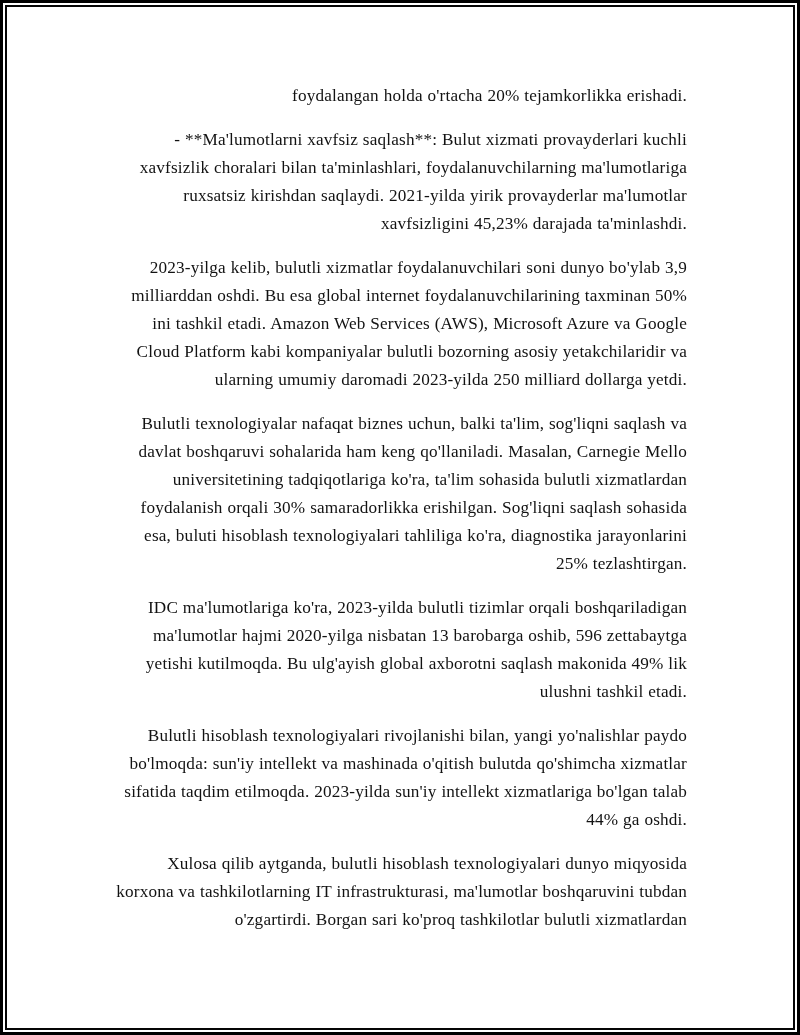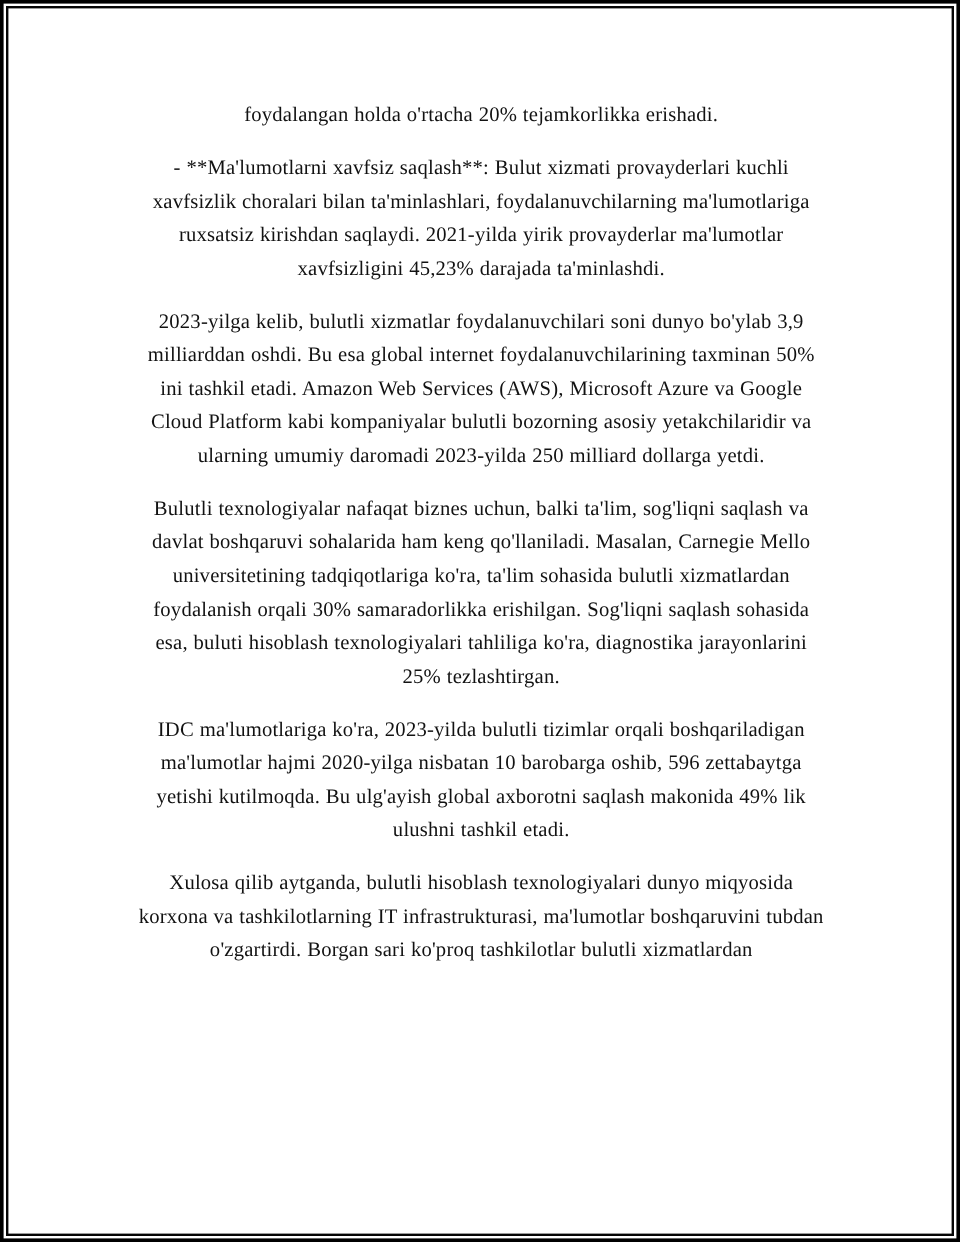--- a/index.html
+++ b/index.html
@@ -51,21 +51,21 @@
     left: 115px;
     top: 82px;
     width: 572px;
   }
 
   .para {
     margin: 0 0 16px 0;
     font-size: 17.2px;
     line-height: 28px;
     color: #121212;
-    text-align: center;
+    text-align: right;
     letter-spacing: 0.01em;
     word-spacing: 0.02em;
     -webkit-font-smoothing: antialiased;
   }
 
   .para:last-child {
     margin-bottom: 12px;
   }
 </style>
 </head>
@@ -74,17 +74,18 @@
 <div class="page">
 
   <div class="frame-outer"></div>
   <div class="frame-inner"></div>
 
   <div class="content">
     <p class="para">foydalangan holda o'rtacha 20% tejamkorlikka erishadi.</p>
     <p class="para">- **Ma'lumotlarni xavfsiz saqlash**: Bulut xizmati provayderlari kuchli xavfsizlik choralari bilan ta'minlashlari, foydalanuvchilarning ma'lumotlariga ruxsatsiz kirishdan saqlaydi. 2021-yilda yirik provayderlar ma'lumotlar xavfsizligini 45,23% darajada ta'minlashdi.</p>
     <p class="para">2023-yilga kelib, bulutli xizmatlar foydalanuvchilari soni dunyo bo'ylab 3,9 milliarddan oshdi. Bu esa global internet foydalanuvchilarining taxminan 50% ini tashkil etadi. Amazon Web Services (AWS), Microsoft Azure va Google Cloud Platform kabi kompaniyalar bulutli bozorning asosiy yetakchilaridir va ularning umumiy daromadi 2023-yilda 250 milliard dollarga yetdi.</p>
     <p class="para">Bulutli texnologiyalar nafaqat biznes uchun, balki ta'lim, sog'liqni saqlash va davlat boshqaruvi sohalarida ham keng qo'llaniladi. Masalan, Carnegie Mello universitetining tadqiqotlariga ko'ra, ta'lim sohasida bulutli xizmatlardan foydalanish orqali 30% samaradorlikka erishilgan. Sog'liqni saqlash sohasida esa, buluti hisoblash texnologiyalari tahliliga ko'ra, diagnostika jarayonlarini 25% tezlashtirgan.</p>
-    <p class="para">IDC ma'lumotlariga ko'ra, 2023-yilda bulutli tizimlar orqali boshqariladigan ma'lumotlar hajmi 2020-yilga nisbatan 10 barobarga oshib, 596 zettabaytga yetishi kutilmoqda. Bu ulg'ayish global axborotni saqlash makonida 49% lik ulushni tashkil etadi.</p>
+    <p class="para">IDC ma'lumotlariga ko'ra, 2023-yilda bulutli tizimlar orqali boshqariladigan ma'lumotlar hajmi 2020-yilga nisbatan 13 barobarga oshib, 596 zettabaytga yetishi kutilmoqda. Bu ulg'ayish global axborotni saqlash makonida 49% lik ulushni tashkil etadi.</p>
+    <p class="para">Bulutli hisoblash texnologiyalari rivojlanishi bilan, yangi yo'nalishlar paydo bo'lmoqda: sun'iy intellekt va mashinada o'qitish bulutda qo'shimcha xizmatlar sifatida taqdim etilmoqda. 2023-yilda sun'iy intellekt xizmatlariga bo'lgan talab 44% ga oshdi.</p>
     <p class="para">Xulosa qilib aytganda, bulutli hisoblash texnologiyalari dunyo miqyosida korxona va tashkilotlarning IT infrastrukturasi, ma'lumotlar boshqaruvini tubdan o'zgartirdi. Borgan sari ko'proq tashkilotlar bulutli xizmatlardan</p>
   </div>
 
 </div>
 
 </body></html>

